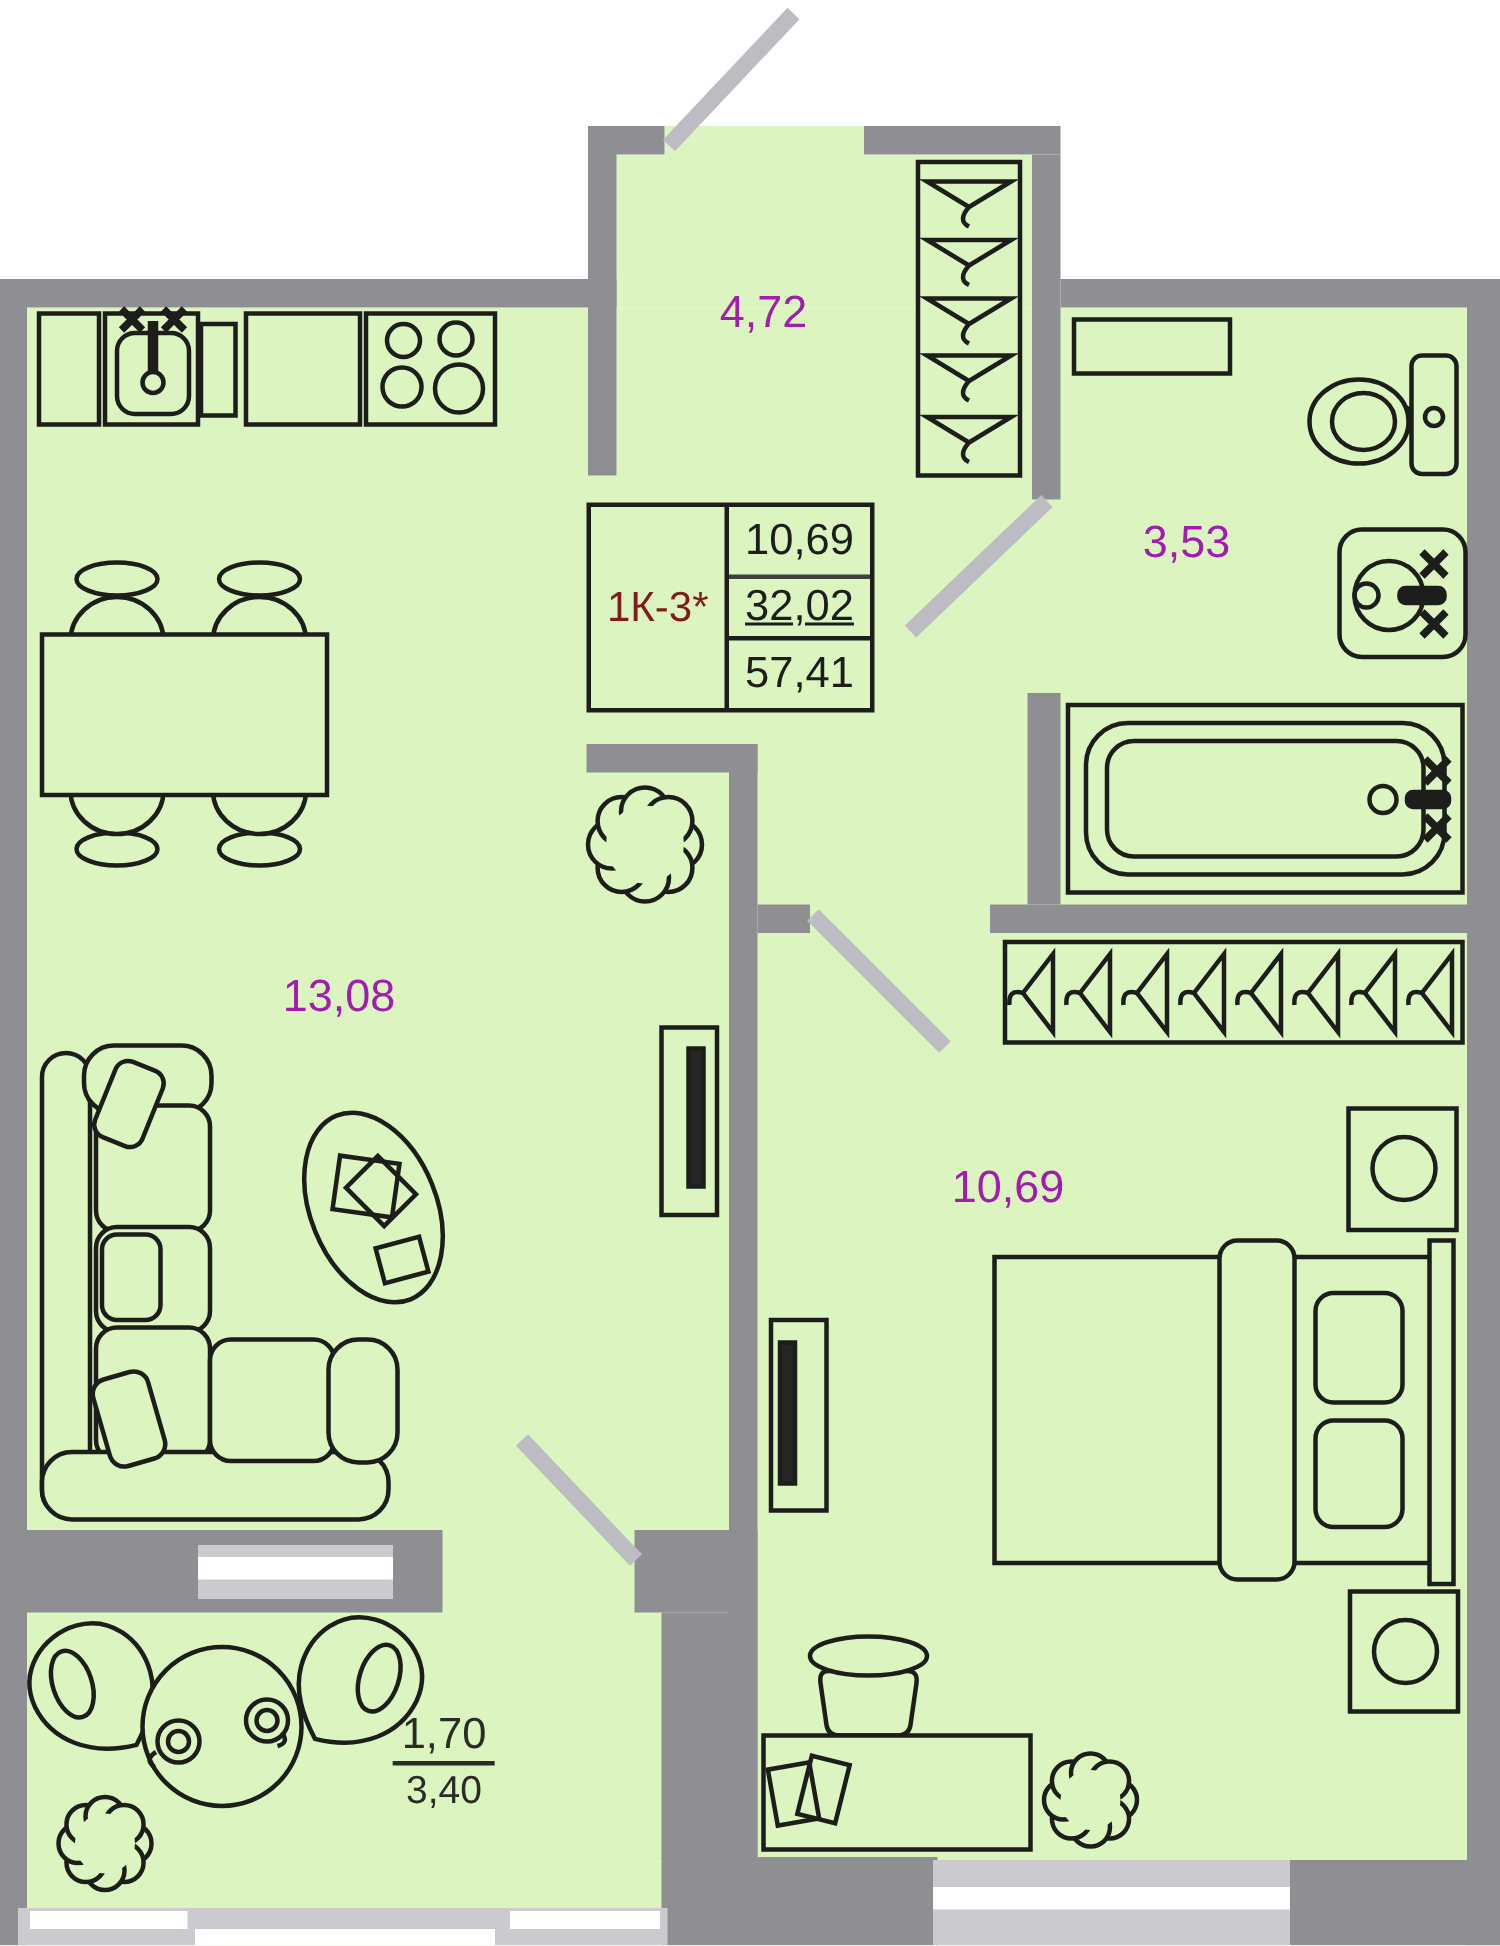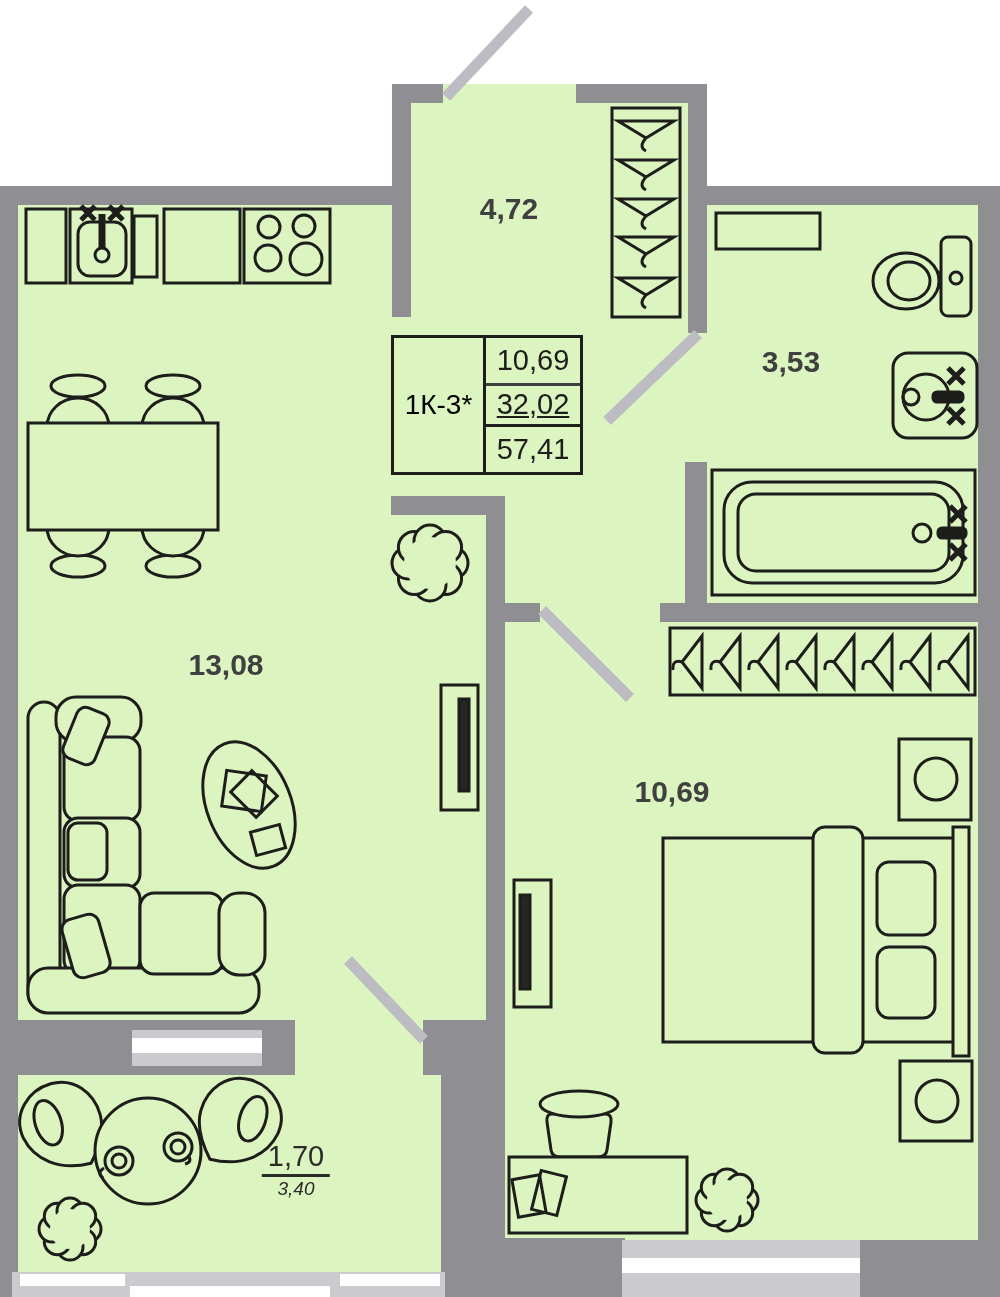--- a/index.html
+++ b/index.html
@@ -3,30 +3,30 @@
 <meta charset="utf-8">
 <style>
   html,body{margin:0;padding:0;background:#ffffff;}
   .plan{position:relative;width:1000px;height:1297px;background:#ffffff;overflow:hidden;
         font-family:"Liberation Sans","DejaVu Sans",sans-serif;}
   .abs{position:absolute;}
   .floor{background:#dcf5c0;}
   .wall{background:#8f8f93;}
   .lwall{background:#cbcbcf;}
   .glass{background:#ffffff;}
-  .lbl{position:absolute;font-size:30px;color:#404040;white-space:nowrap;transform:translateX(-50%);font-weight:bold;}
+  .lbl{position:absolute;font-size:30px;color:#a21caf;white-space:nowrap;transform:translateX(-50%);}
   .titlebox{display:grid;grid-template-columns:92px 1fr;grid-template-rows:1fr 1fr 1fr;
             border:3px solid #1d1d1b;background:#dcf5c0;box-sizing:border-box;}
   .titlebox .code{grid-row:1/4;display:flex;align-items:center;justify-content:center;
-            border-right:3px solid #1d1d1b;font-size:28px;color:#000000;}
+            border-right:3px solid #1d1d1b;font-size:28px;color:#7f1d1d;}
   .titlebox .num{display:flex;align-items:center;justify-content:center;font-size:29px;color:#1d1d1b;}
   .titlebox .num.mid{border-top:3px solid #404040;border-bottom:3px solid #1d1d1b;text-decoration:underline;}
   .balcony-lbl{position:absolute;text-align:center;transform:translateX(-50%);color:#2b2b28;}
   .balcony-lbl .over{display:inline-block;font-size:29px;border-bottom:3px solid #2b2b28;padding:0 6px 1px 6px;}
-  .balcony-lbl .under{font-size:19px;margin-top:1px;font-style:italic;}
+  .balcony-lbl .under{font-size:26px;margin-top:1px;}
   svg{display:block;}
 </style>
 </head>
 <body>
 
 <div class="plan">
 
   <div class="abs floor" style="left:18px;top:205px;width:960px;height:1035px;"></div>
   <div class="abs floor" style="left:410px;top:103px;width:278px;height:102px;"></div>
   <div class="abs floor" style="left:443px;top:84px;width:133px;height:21px;"></div>

